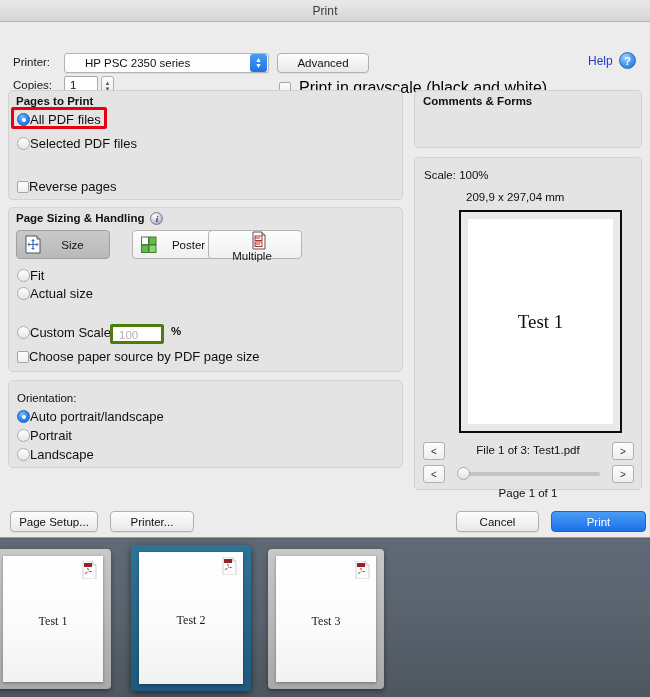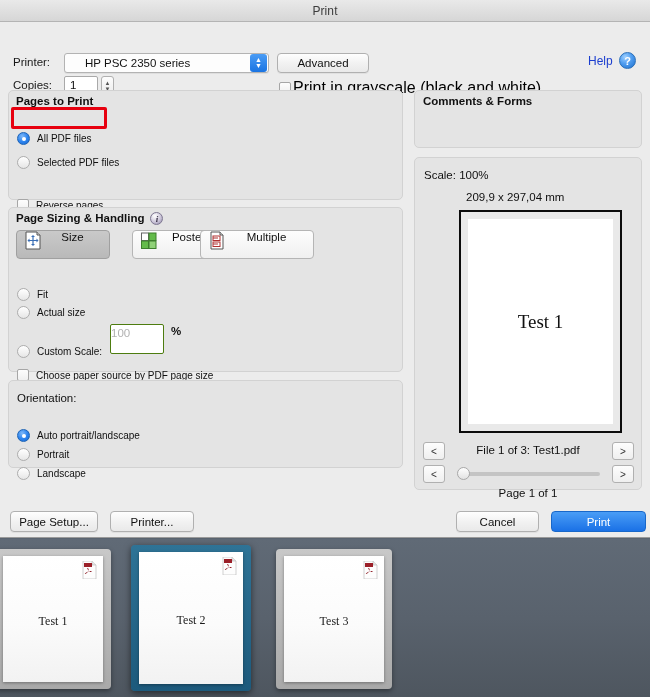--- a/index.html
+++ b/index.html
@@ -68,21 +68,21 @@
 
   .btn {
     background: linear-gradient(to bottom,#fefefe 0%,#f2f2f2 50%,#e9e9e9 100%);
     border: 1px solid #b0b0b0; border-radius: 4px;
     font-size: 11.5px; color: #111;
     display: flex; align-items: center; justify-content: center;
     box-shadow: 0 1px 0 rgba(0,0,0,.05);
   }
   #advanced-button { position: absolute; left: 277px; top: 31px; width: 92px; height: 20px; }
 
-  #grayscale-row { position: absolute; left: 279px; top: 57px; display: flex; align-items: center; gap: 2px; }
+  #grayscale-row { position: absolute; left: 279px; top: 57px; display: flex; align-items: center; gap: 8px; }
 
   .cbox {
     width: 12px; height: 12px; border: 1px solid #a6a6a6; border-radius: 2px;
     background: linear-gradient(to bottom,#fdfdfd,#f0f0f0);
     flex: 0 0 auto;
   }
 
   #help-link {
     position: absolute; left: 588px; top: 32px;
     font-size: 12px; color: #1b3ecf; 
@@ -107,21 +107,21 @@
     position: absolute; font-size: 11.5px; font-weight: bold; color: #101010;
   }
 
   #pages-group   { left: 8px;  top: 90px;  width: 395px; height: 110px; }
   #sizing-group  { left: 8px;  top: 207px; width: 395px; height: 165px; }
   #orient-group  { left: 8px;  top: 380px; width: 395px; height: 88px; }
   #comments-group{ left: 414px;top: 90px;  width: 228px; height: 58px; }
   #preview-group { left: 414px;top: 157px; width: 228px; height: 333px; }
 
   
-  .row { position: absolute; display: flex; align-items: center; gap: 7px; font-size: 10px; color: #101010; margin-top: 20px; }
+  .row { position: absolute; display: flex; align-items: center; font-size: 13px; color: #101010; }
   .radio {
     width: 13px; height: 13px; border-radius: 50%;
     background: linear-gradient(to bottom,#ffffff,#e6e6e6);
     border: 1px solid #adadad; flex: 0 0 auto; position: relative;
   }
   .radio.on {
     background: radial-gradient(circle at 38% 30%, #7fb8f7 0%, #2f86f0 50%, #1667d0 100%);
     border: 1px solid #1d63b5;
   }
   .radio.on::after {
@@ -133,37 +133,37 @@
   #highlight-box {
     position: absolute; left: 11px; top: 107px; width: 96px; height: 22px;
     border: 3px solid #e7000f; border-radius: 2px; z-index: 5;
   }
 
   
   .modebtn {
     position: absolute; top: 230px; height: 29px;
     background: linear-gradient(to bottom,#fdfdfd,#f0f0f0);
     border: 1px solid #b5b5b5; border-radius: 4px;
-    display: flex; 
+    display: flex; align-items: center;
   }
   .modebtn.sel { background: linear-gradient(to bottom,#c9c9c9,#b9b9b9); border-color:#a0a0a0; }
   .modebtn.dis { background: #efefef; border-color:#d5d5d5; }
   .modebtn .mlabel { flex:1; text-align:center; font-size:11.5px; color:#111; padding-right:6px; }
   .modebtn.dis .mlabel { color:#b0b0b0; }
   .micon { width:18px; height:19px; margin-left:7px; flex:0 0 auto; }
 
   #btn-size     { left: 16px;  width: 94px; }
   #btn-poster   { left: 112px; width: 94px; margin-left: 20px; }
-  #btn-multiple { left: 200px; width: 114px; }
+  #btn-multiple { left: 208px; width: 94px; flex-direction: column; }
   #btn-booklet  { left: 304px; width: 91px; }
 
   #scale-input {
-    position: absolute; left: 110px; top: 324px; width: 54px; height: 30px;
-    background: #fff; border: 1px solid #4d7c0f; border-radius: 2px;
-    font-size: 11.5px; color: #b2b2b2; line-height: 16px;
+    position: absolute; left: 110px; top: 324px; width: 54px; height: 20px;
+    background: #fff; border: 3px solid #4d7c0f; border-radius: 2px;
+    font-size: 11.5px; color: #b2b2b2; padding-left: 6px; line-height: 16px;
   }
   #scale-pct { position: absolute; left: 171px; top: 325px; font-size: 11.5px; font-weight:bold; color:#101010; }
 
   .infoicon {
     width: 13px; height: 13px; border-radius: 50%;
     background: radial-gradient(circle at 35% 28%, #ffffff 0%, #cdc7da 55%, #8d85a5 100%);
     border: 1px solid #7e7791; color:#3b3348; font-size:9px; font-style:italic;
     display:inline-flex; align-items:center; justify-content:center;
     font-family: "Liberation Serif", serif; font-weight: bold;
   }
@@ -249,21 +249,21 @@
   .thumb-page .tlabel {
     position: absolute; left: 0; right: 0; top: 46%;
     text-align: center;
     font-family: "Liberation Serif", serif; font-size: 12px; color: #1a1a1a;
   }
   .pdficon {
     position: absolute; right: 6px; top: 5px; width: 15px; height: 18px;
   }
   #thumb-1 { left: -5px; }
   #thumb-2 { left: 131px; top: 6px; width: 120px; height: 146px; }
-  #thumb-3 { left: 268px; margin-left: 8px; }
+  #thumb-3 { left: 268px; }
 </style>
 </head>
 <body>
 
 <div id="dialog">
 
   <div id="titlebar">
     <div class="ttl">Print</div>
   </div>
 

